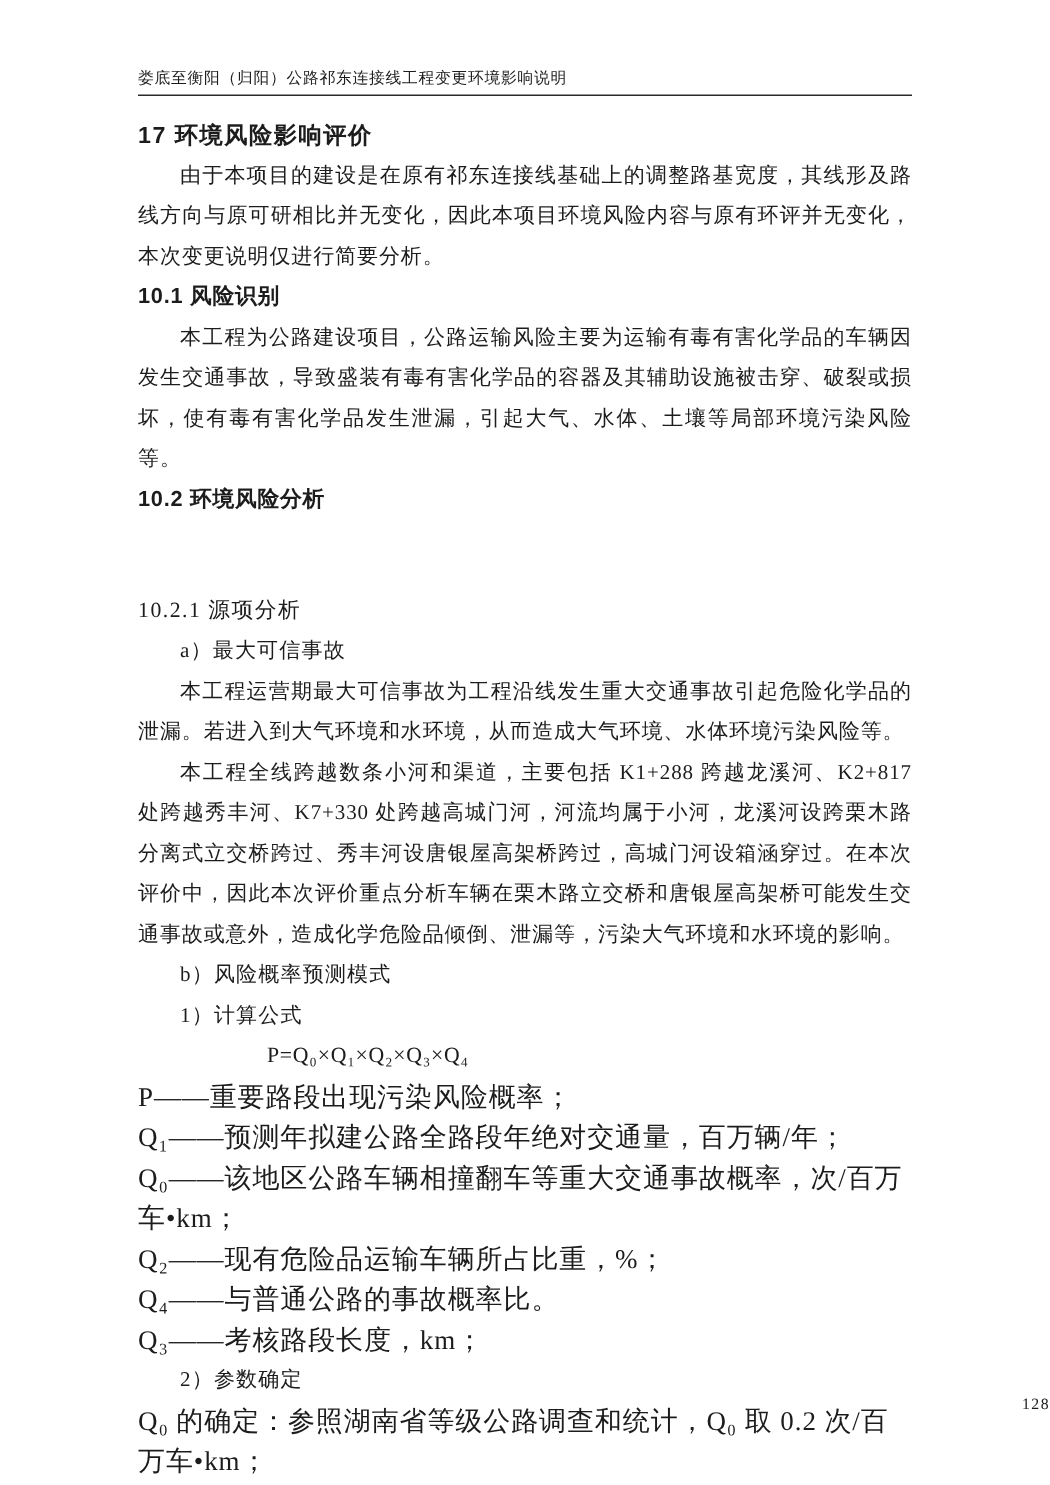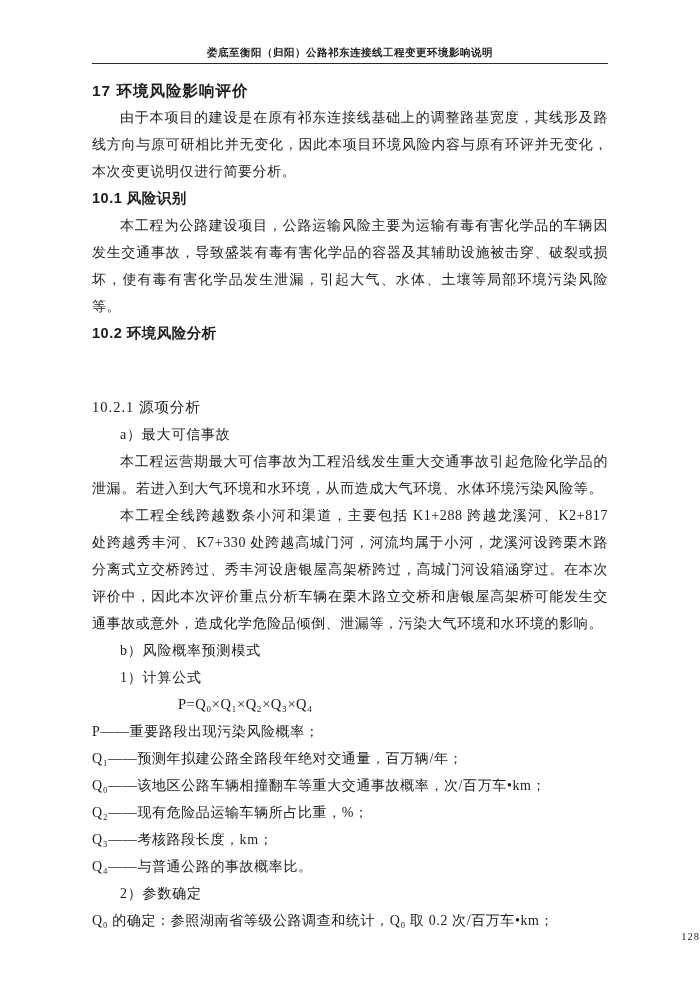--- a/index.html
+++ b/index.html
@@ -16,25 +16,24 @@
     box-sizing: border-box;
     padding: 0 92px;
     font-family: "Liberation Serif", "DejaVu Serif", serif;
     color: #1c1c1c;
     overflow: hidden;
   }
   .page-header {
     padding-top: 46px;
     padding-bottom: 3px;
     border-bottom: 1.6px solid #2a2a2a;
-    text-align: center;
+    text-align: left;
     font-size: 10.5px;
     letter-spacing: 0.5px;
     line-height: 14px;
-    font-weight: bold;
   }
   .content {
     margin-top: 0;
   }
   .h1 {
     margin-top: 13px;
     font-family: "Liberation Sans", "DejaVu Sans", sans-serif;
     font-size: 15.5px;
     font-weight: bold;
     line-height: 27px;
@@ -69,21 +68,21 @@
     padding-left: 2em;
     letter-spacing: 0.8px;
   }
   .formula {
     font-size: 14.5px;
     line-height: 27px;
     padding-left: 86px;
     letter-spacing: 0.5px;
   }
   .def {
-    font-size: 14px;
+    font-size: 18px;
     line-height: 27px;
     letter-spacing: 0.6px;
   }
   .page-footer {
     position: absolute;
     left: 0;
     right: 0;
     bottom: 48px;
     text-align: right;
     font-size: 10.5px;
@@ -124,23 +123,23 @@
     <div class="formula">P=Q₀×Q₁×Q₂×Q₃×Q₄</div>
 
     <div class="def">P——重要路段出现污染风险概率；</div>
 
     <div class="def">Q₁——预测年拟建公路全路段年绝对交通量，百万辆/年；</div>
 
     <div class="def">Q₀——该地区公路车辆相撞翻车等重大交通事故概率，次/百万车•km；</div>
 
     <div class="def">Q₂——现有危险品运输车辆所占比重，%；</div>
 
+    <div class="def">Q₄——与普通公路的事故概率比。</div>
+
     <div class="def">Q₃——考核路段长度，km；</div>
-
-    <div class="def">Q₄——与普通公路的事故概率比。</div>
 
     <div class="item">2）参数确定</div>
 
     <div class="def">Q₀ 的确定：参照湖南省等级公路调查和统计，Q₀ 取 0.2 次/百万车•km；</div>
 
 
   </div>
 
   <div class="page-footer">128</div>
 

